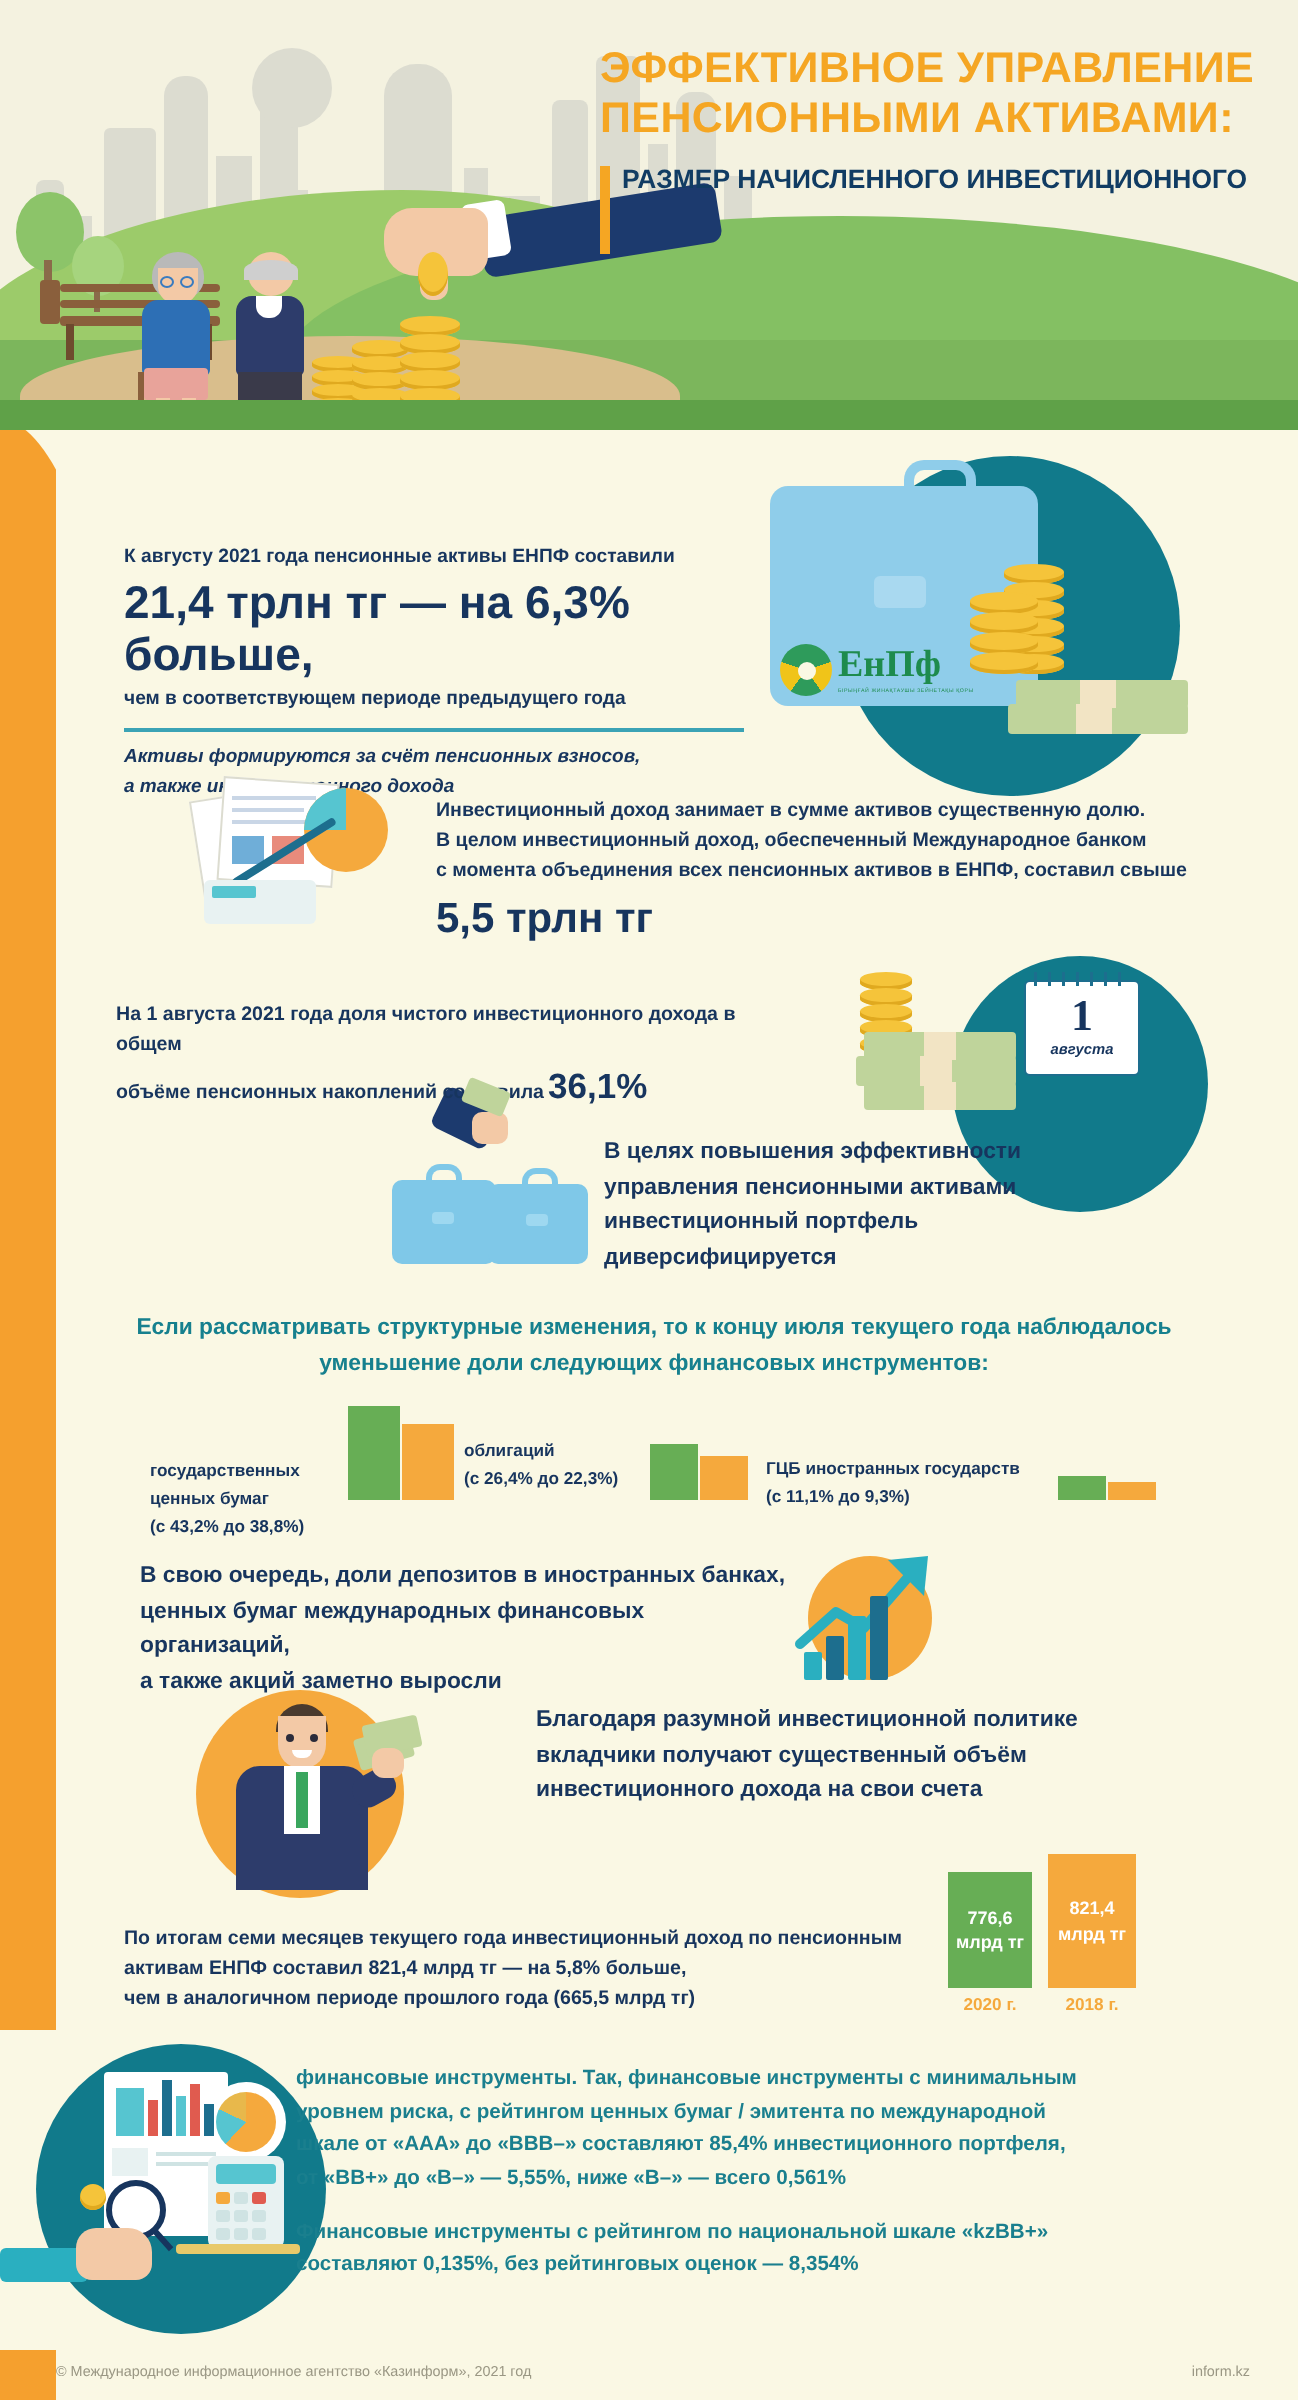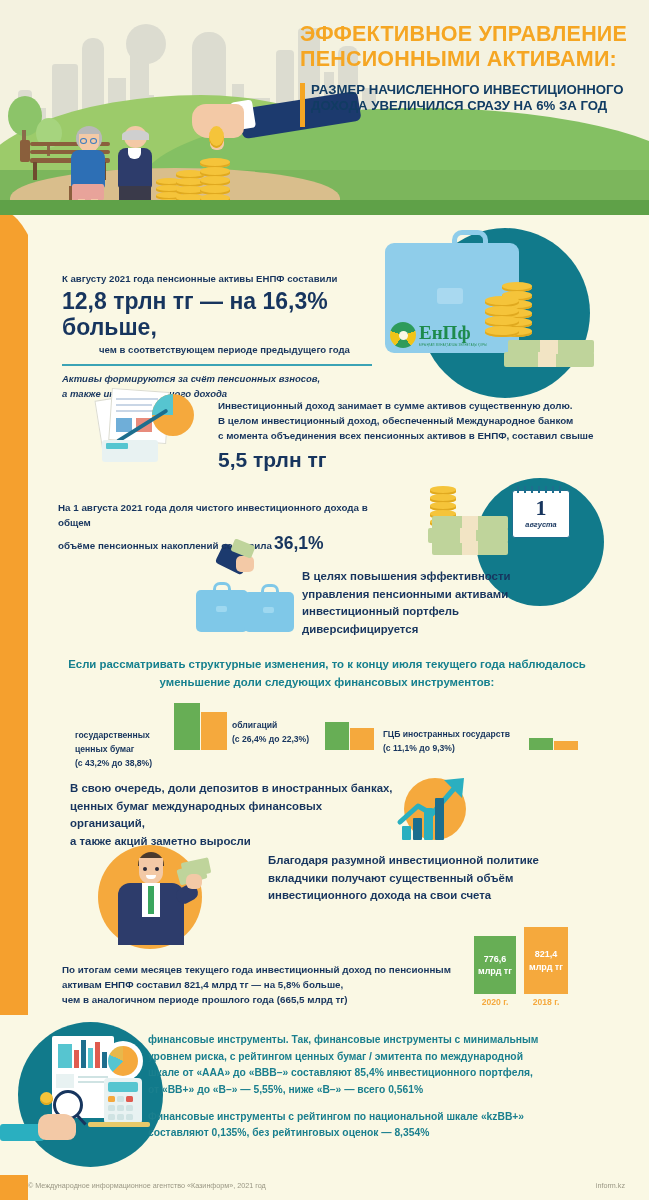--- a/index.html
+++ b/index.html
@@ -259,21 +259,20 @@
   </div>
   <div class="greenbar"></div>
 </div>
 
 <div class="title-wrap">
   <div class="title-main">ЭФФЕКТИВНОЕ УПРАВЛЕНИЕ</div>
   <div class="title-main">ПЕНСИОННЫМИ АКТИВАМИ:</div>
   <div class="title-sub-wrap">
     <div class="title-sub-bar"></div>
     <div class="title-sub">РАЗМЕР НАЧИСЛЕННОГО ИНВЕСТИЦИОННОГО</div>
-    <div class="title-sub">ДОХОДА УВЕЛИЧИЛСЯ СРАЗУ НА 6% ЗА ГОД</div>
   </div>
 </div>
 
 <div class="teal-blob" style="left:420px;top:228px;width:170px;height:170px;"></div>
 <div class="case-handle" style="left:452px;top:230px;width:36px;height:15px;"></div>
 <div class="case" style="left:385px;top:243px;width:134px;height:110px;"></div>
 <div class="case-lock" style="left:437px;top:288px;width:26px;height:16px;"></div>
 <div class="enpf-logo" style="left:390px;top:322px;">
   <div class="enpf-flower">
       <i></i>
@@ -300,22 +299,22 @@
 </div>
 <div style="z-index:6;">
   <div class="money" style="left:508px;top:340px;width:86px;height:14px;z-index:6;"></div>
   <div class="money-band" style="left:540px;top:340px;width:18px;height:14px;z-index:7;"></div>
   <div class="money" style="left:504px;top:352px;width:90px;height:15px;z-index:6;"></div>
   <div class="money-band" style="left:538px;top:352px;width:18px;height:15px;z-index:7;"></div>
 </div>
 
 <div class="blk" style="left:62px;top:272px;width:310px;">
   <div class="lead-sm">К августу 2021 года пенсионные активы ЕНПФ составили</div>
-  <div class="lead-big" style="margin-top:3px;">12,8 трлн тг — на 16,3% больше,</div>
-  <div class="lead-sm" style="margin-top:2px;margin-left:37px;">чем в соответствующем периоде предыдущего года</div>
+  <div class="lead-big" style="margin-top:3px;">21,4 трлн тг — на 6,3% больше,</div>
+  <div class="lead-sm" style="margin-top:2px;">чем в соответствующем периоде предыдущего года</div>
   <div class="hr-teal"></div>
   <div class="ital">Активы формируются за счёт пенсионных взносов,</div>
   <div class="ital">а также инвестиционного дохода</div>
 </div>
 
 <div class="doc-ill" style="left:96px;top:388px;width:110px;height:76px;">
   <div class="paper" style="left:2px;top:8px;width:58px;height:50px;transform:rotate(-9deg);"></div>
   <div class="paper" style="left:14px;top:2px;width:58px;height:52px;transform:rotate(4deg);"></div>
   <div class="prow" style="left:20px;top:10px;width:42px;height:2.4px;"></div>
   <div class="prow" style="left:20px;top:16px;width:36px;height:2.4px;"></div>

